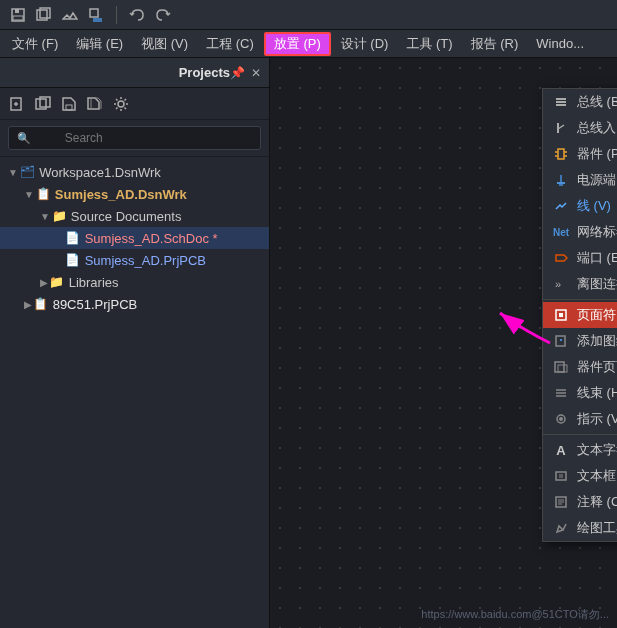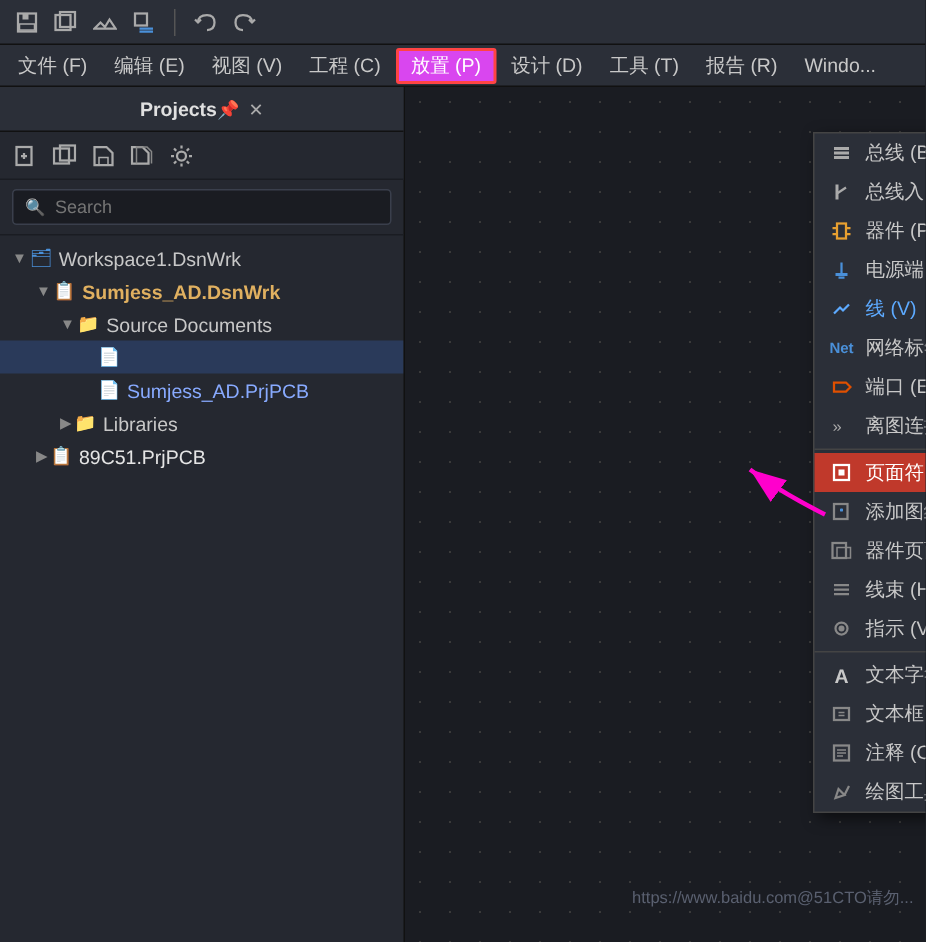--- a/index.html
+++ b/index.html
@@ -87,21 +87,21 @@
       flex-direction: column;
       flex-shrink: 0;
     }
     .panel-header {
       height: 30px;
       background: #2b2f38;
       display: flex;
       align-items: center;
       padding: 0 8px;
       border-bottom: 1px solid #111;
-      justify-content: center;
+      justify-content: flex-end;
     }
     .panel-title {
       font-weight: bold;
       color: #e0e0e0;
       font-size: 13px;
     }
     .panel-controls {
       display: flex;
       gap: 6px;
       align-items: center;
@@ -150,20 +150,21 @@
       gap: 6px;
     }
     .search-box input {
       background: transparent;
       border: none;
       outline: none;
       color: #888;
       font-size: 12px;
       width: 100%;
       font-family: inherit;
+      margin-left: 28px;
     }
     .search-icon-small {
       color: #666;
       font-size: 11px;
     }
 
     
     .tree-view {
       flex: 1;
       overflow-y: auto;
@@ -250,21 +251,21 @@
       z-index: 300;
       pointer-events: none;
     }
     .arrow-svg {
       transform: rotate(0deg);
     }
 
     
     .watermark {
       position: absolute;
-      bottom: 22px;
+      bottom: 6px;
       right: 8px;
       color: #5a6070;
       font-size: 11px;
       z-index: 50;
     }
 
     
     ::-webkit-scrollbar { width: 4px; }
     ::-webkit-scrollbar-track { background: #1a1c22; }
     ::-webkit-scrollbar-thumb { background: #444; }
@@ -394,20 +395,21 @@
 
       <div class="tree-item tree-item-l3">
         <span class="arrow">▼</span>
         <span class="icon folder-icon">📁</span>
         <span>Source Documents</span>
       </div>
 
       <div class="tree-item tree-item-l4" style="background:#2a3a5a;">
         <span class="arrow" style="visibility:hidden">▶</span>
         <span class="icon schematic-icon">📄</span>
+        <span style="color:#ff8888;">Sumjess_AD.SchDoc *</span>
       </div>
 
       <div class="tree-item tree-item-l4">
         <span class="arrow" style="visibility:hidden">▶</span>
         <span class="icon pcb-icon">📄</span>
         <span style="color:#88aaff;">Sumjess_AD.PrjPCB</span>
       </div>
 
       <div class="tree-item tree-item-l3">
         <span class="arrow">▶</span>

